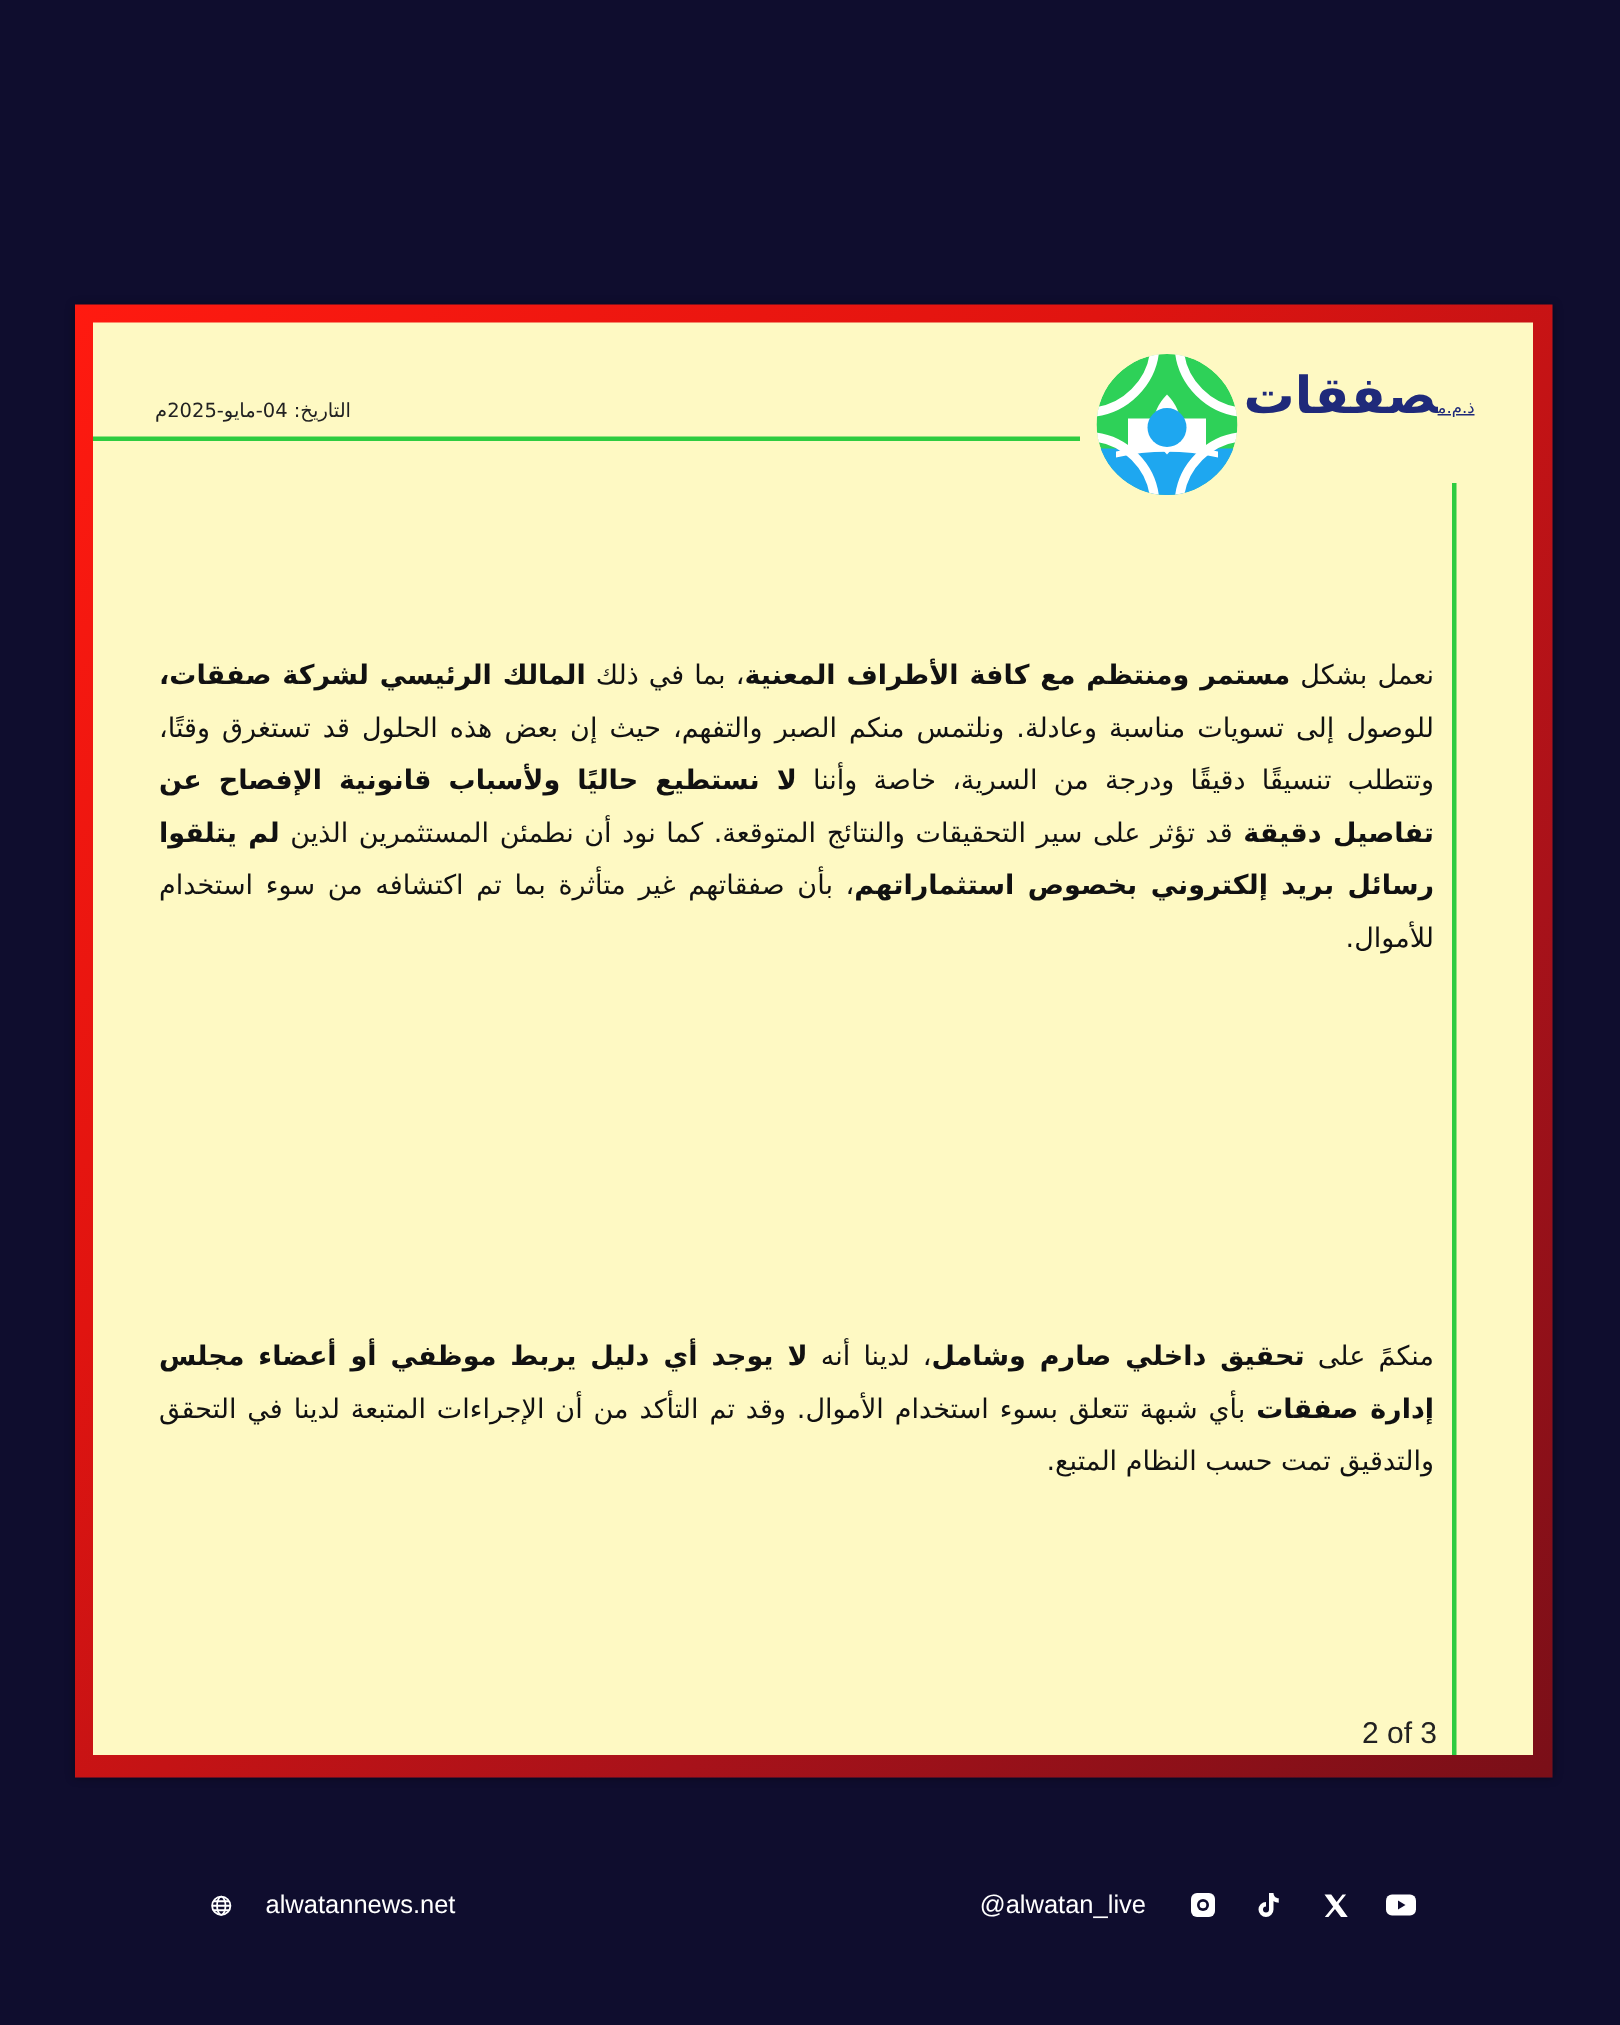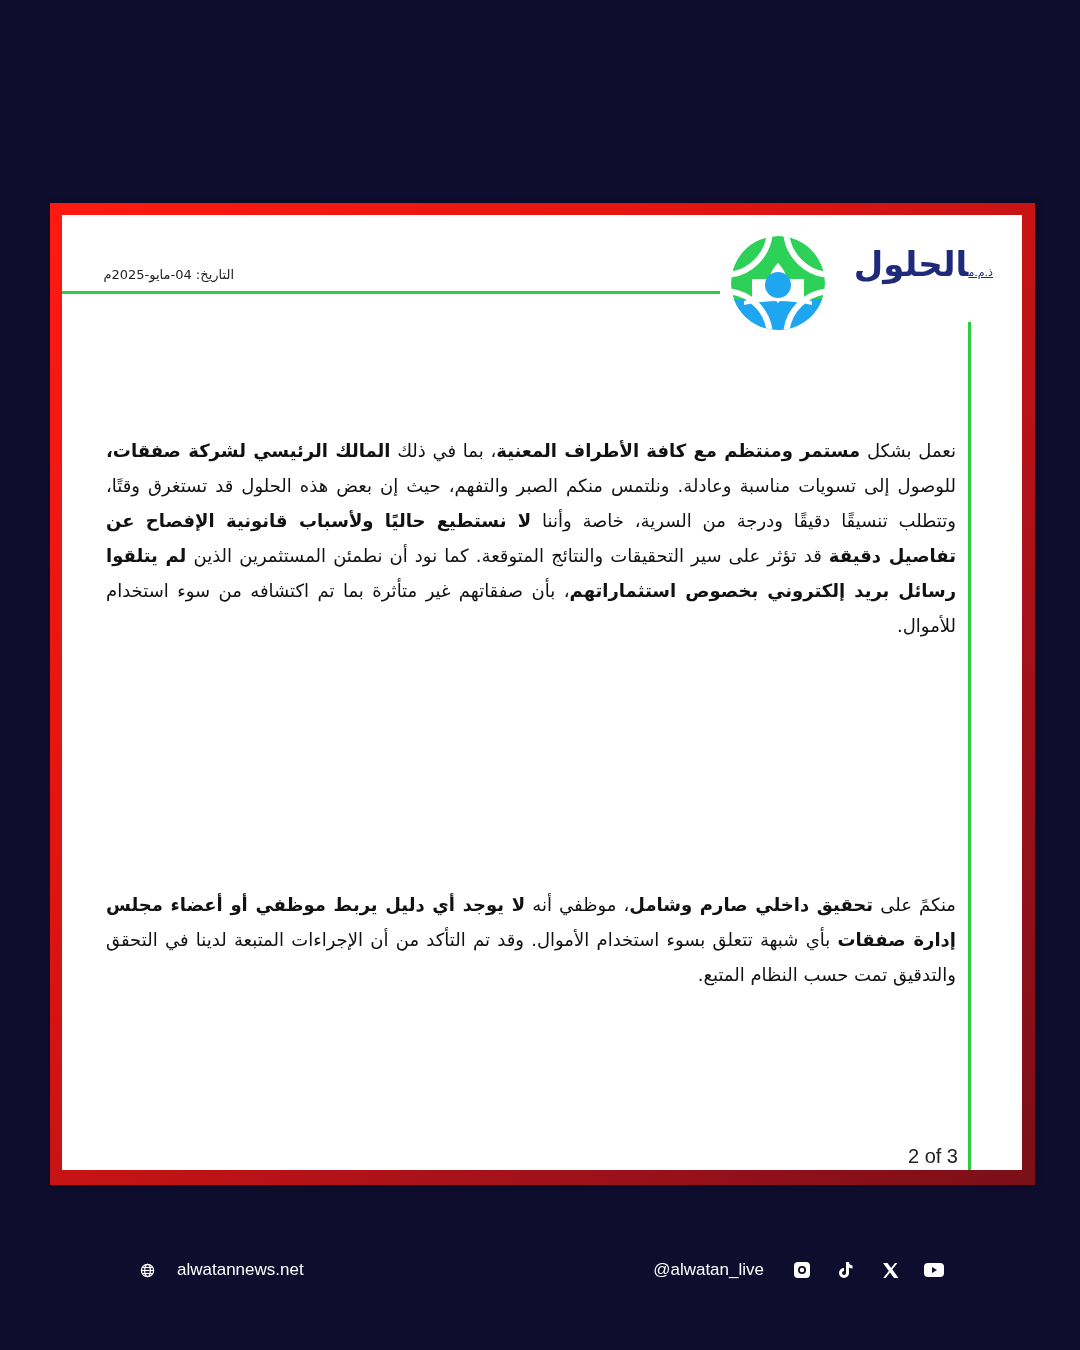--- a/index.html
+++ b/index.html
@@ -8,41 +8,41 @@
     background:#0f0d2e;
     font-family:"DejaVu Sans", sans-serif;
   }
   .frame {
     position:absolute; left:50px; top:203px; width:985px; height:982px;
     background:linear-gradient(135deg, #ff1a10 0%, #e01410 35%, #a8121a 70%, #7a0f18 100%);
     box-shadow: 0 0 6px rgba(0,0,0,0.4);
   }
   .paper {
     position:absolute; left:62px; top:215px; width:960px; height:955px;
-    background:#ffffff;
+    background:#fef9c3;
   }
   .hline {
     position:absolute; left:0px; top:76px; width:658px; height:3px; background:#2ecc40;
   }
   .vline {
     position:absolute; left:906px; top:107px; width:3px; height:848px; background:#2ecc40;
   }
   .date {
     position:absolute; left:22px; top:52px; width:150px;
     font-family:"DejaVu Sans", sans-serif; font-size:13px; color:#222;
     direction:rtl; text-align:right; white-space:nowrap;
   }
   .logo { position:absolute; left:668px; top:20px; width:280px; height:100px; }
   .logo-mark { position:absolute; left:0; top:0; width:96px; height:96px; }
   .logo-ar {
     position:absolute; left:98px; top:10px; width:168px; text-align:right;
     font-family:"DejaVu Sans", sans-serif; font-weight:bold; font-size:34px; color:#1f2a7a;
     direction:rtl; line-height:38px;
   }
-  .logo-ar small { font-size:11px; font-weight:normal; color:#1f2a7a; margin-right:3px;text-decoration:underline; }
+  .logo-ar small { font-size:11px; font-weight:normal; color:#1f2a7a; margin-right:13px;text-decoration:underline; }
   .logo-en {
     position:absolute; left:97px; top:48px;
     font-family:"Liberation Sans", sans-serif; font-weight:bold; font-size:30px; color:#1f2a7a;
     letter-spacing:-0.5px; line-height:34px; white-space:nowrap;
   }
   .logo-en span { font-size:9px; font-weight:normal; letter-spacing:0.5px; }
   .para {
     position:absolute; left:44px; width:850px;
     direction:rtl; text-align:justify; text-align-last:right;
     font-family:"DejaVu Sans", sans-serif; font-size:18px; line-height:35px; color:#111;
@@ -89,25 +89,25 @@
         <circle cx="-6" cy="-6" r="46" fill="none" stroke="#fff" stroke-width="6"></circle>
         <circle cx="102" cy="-6" r="46" fill="none" stroke="#fff" stroke-width="6"></circle>
         <circle cx="-6" cy="102" r="46" fill="none" stroke="#fff" stroke-width="6"></circle>
         <circle cx="102" cy="102" r="46" fill="none" stroke="#fff" stroke-width="6"></circle>
         <path d="M48 28 C36 40 36 56 48 68 C60 56 60 40 48 28 Z" fill="#fff"></path>
         <rect x="22" y="44" width="52" height="22" fill="#fff"></rect>
         <path d="M14 66 Q48 58 82 66 L82 70 Q48 62 14 70 Z" fill="#fff"></path>
       </g>
       <circle cx="48" cy="50" r="13" fill="#1ea7f0"></circle>
     </svg>
-    <div class="logo-ar"><small>ذ.م.م</small><span>الحلول</span></div>
+    <div class="logo-ar"><small>ذ.م.م</small><span>صفقات</span></div>
   </div>
 
   <p class="para p1"><span>نعمل بشكل </span><b>مستمر ومنتظم مع كافة الأطراف المعنية</b><span>، بما في ذلك </span><b>المالك الرئيسي لشركة صفقات،</b><span> للوصول إلى تسويات مناسبة وعادلة. ونلتمس منكم الصبر والتفهم، حيث إن بعض هذه الحلول قد تستغرق وقتًا، وتتطلب تنسيقًا دقيقًا ودرجة من السرية، خاصة وأننا </span><b>لا نستطيع حاليًا ولأسباب قانونية الإفصاح عن تفاصيل دقيقة</b><span> قد تؤثر على سير التحقيقات والنتائج المتوقعة. كما نود أن نطمئن المستثمرين الذين </span><b>لم يتلقوا رسائل بريد إلكتروني بخصوص استثماراتهم</b><span>، بأن صفقاتهم غير متأثرة بما تم اكتشافه من سوء استخدام للأموال.</span></p>
-  <p class="para p2"><span>منكمً على </span><b>تحقيق داخلي صارم وشامل</b><span>، موظفي أنه </span><b>لا يوجد أي دليل يربط موظفي أو أعضاء مجلس إدارة صفقات</b><span> بأي شبهة تتعلق بسوء استخدام الأموال. وقد تم التأكد من أن الإجراءات المتبعة لدينا في التحقق والتدقيق تمت حسب النظام المتبع.</span></p>
+  <p class="para p2"><span>منكمً على </span><b>تحقيق داخلي صارم وشامل</b><span>، لدينا أنه </span><b>لا يوجد أي دليل يربط موظفي أو أعضاء مجلس إدارة صفقات</b><span> بأي شبهة تتعلق بسوء استخدام الأموال. وقد تم التأكد من أن الإجراءات المتبعة لدينا في التحقق والتدقيق تمت حسب النظام المتبع.</span></p>
 
   <div class="page-num">2 of 3</div>
 </div>
 
 <div class="footer">
   <div class="site">
     <span class="ico">
       <svg width="15" height="15" viewBox="0 0 16 16" fill="none" stroke="#fff" stroke-width="1.3">
         <circle cx="8" cy="8" r="6.5"></circle>
           <ellipse cx="8" cy="8" rx="3" ry="6.5"></ellipse>

